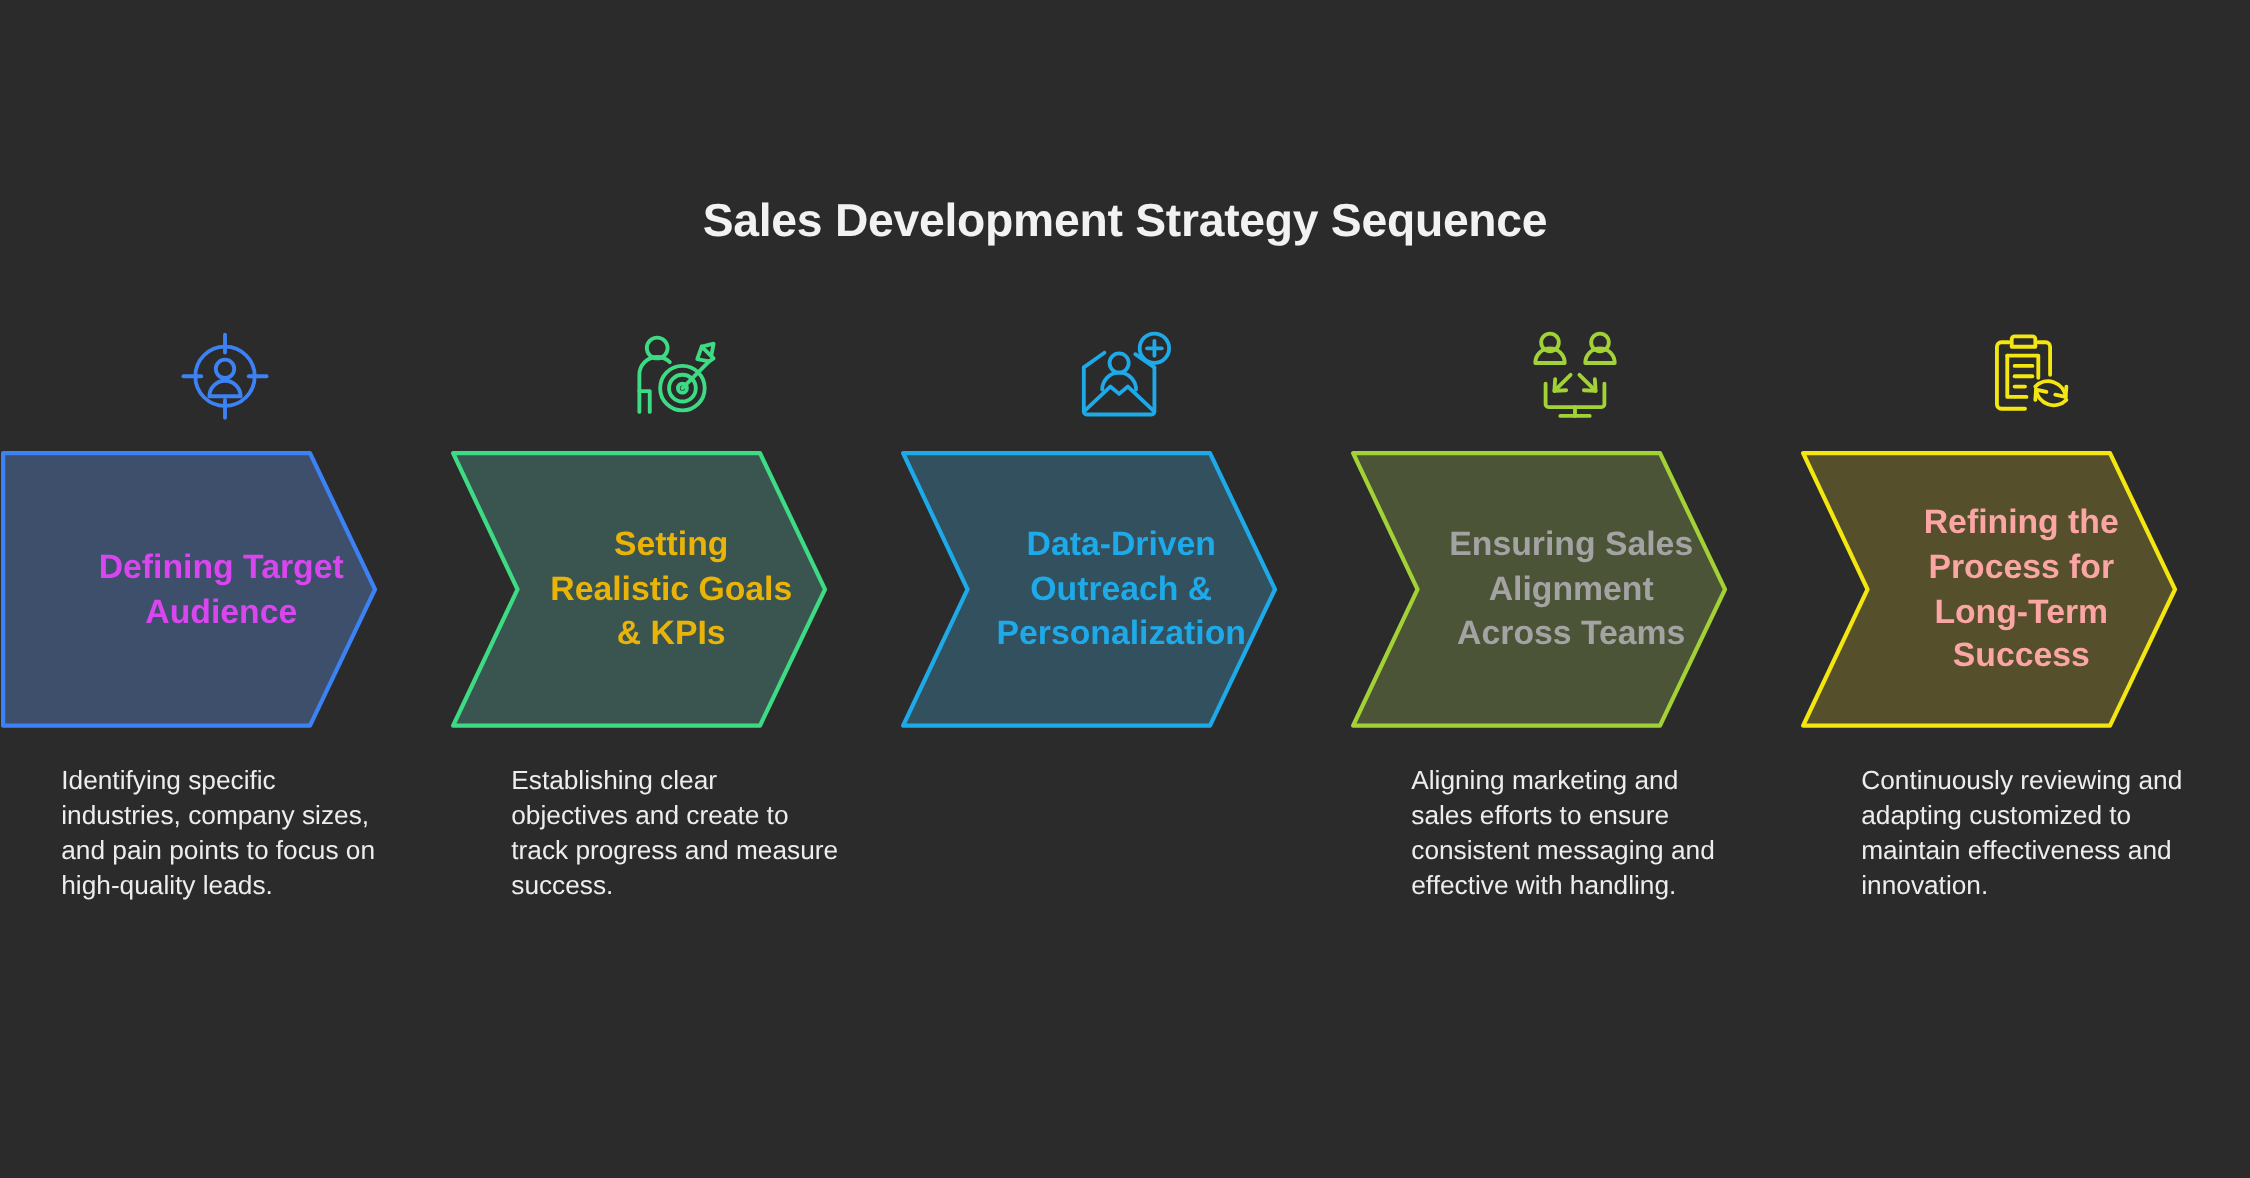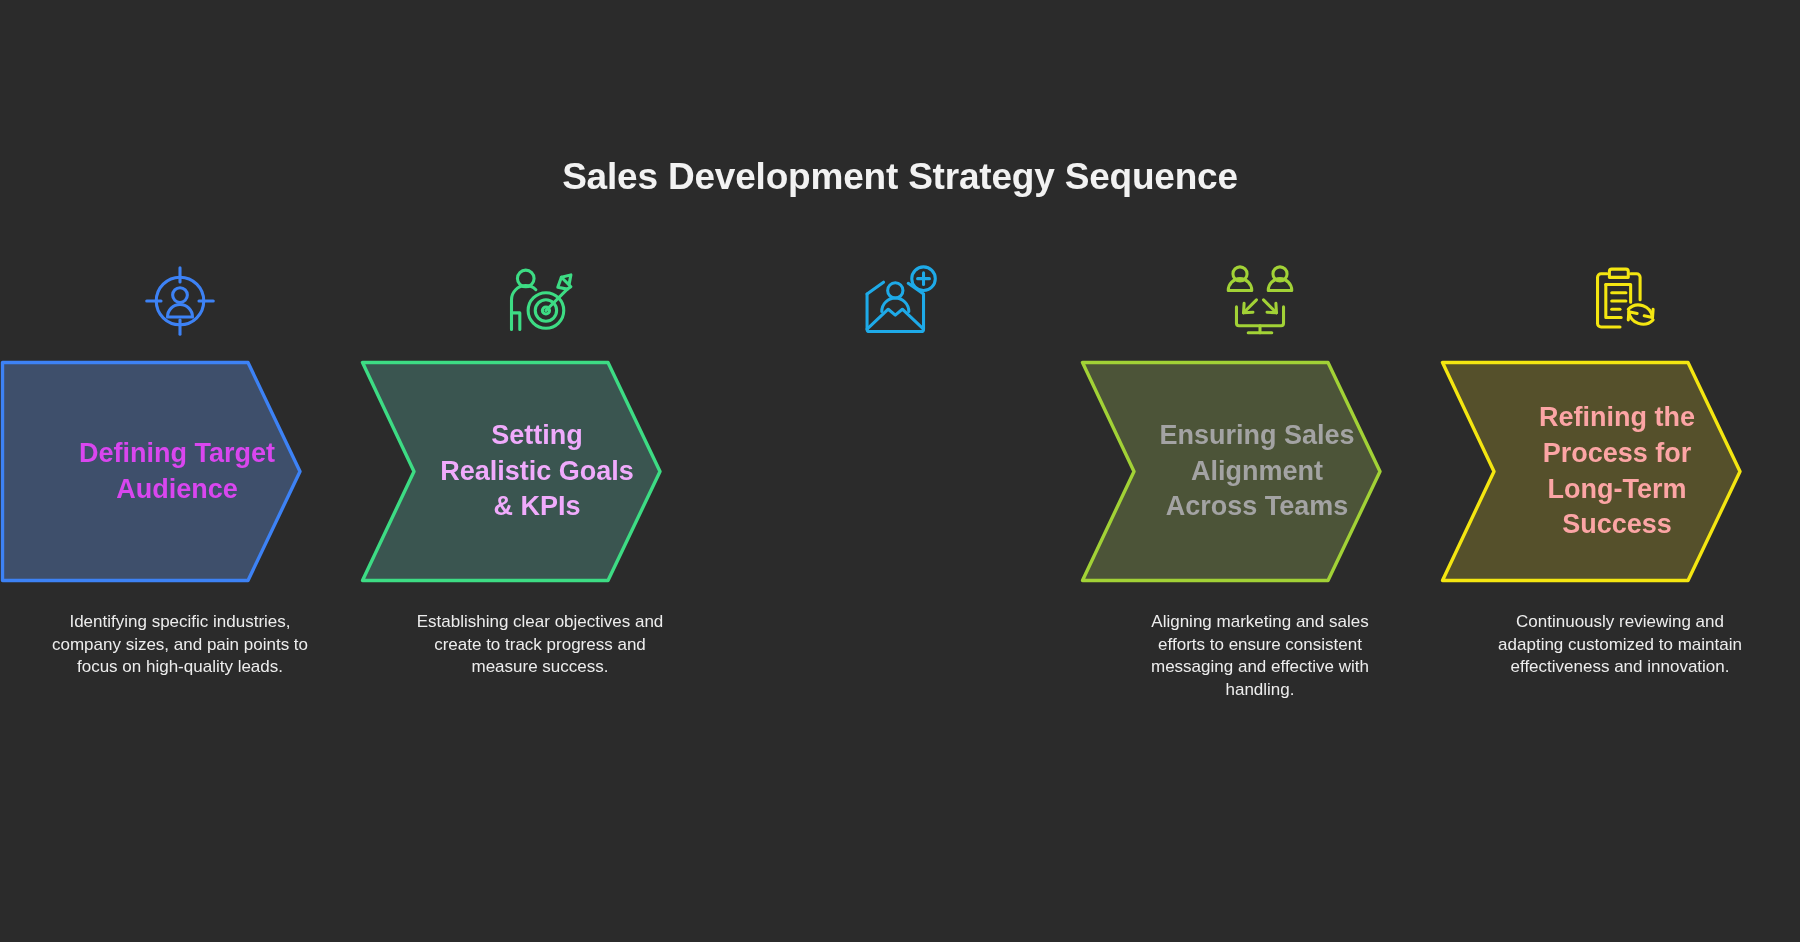--- a/index.html
+++ b/index.html
@@ -91,22 +91,22 @@
     font-weight: bold;
     line-height: 1.32;
     padding: 0 44px 0 38px;
     white-space: pre-line;
   }
 
   
   .step-desc {
     width: 262px;
     margin-top: 28px;
-    text-align: center;
-    font-size: 17px;
+    text-align: left;
+    font-size: 21px;
     line-height: 1.33;
     color: #ededed;
   }
 </style>
 </head>
 <body>
 
 <div id="infographic">
 
   <div id="page-title">Sales Development Strategy Sequence</div>
@@ -146,40 +146,48 @@
           <circle cx="37" cy="40" r="3"></circle>
           <line x1="37" y1="40" x2="55" y2="22"></line>
           <path d="M55 22 L47 20.5 L50 12 L58 20 L55 22 Z" fill="none"></path>
           <path d="M50 12 L58 10 L56.5 18"></path>
         </svg>
       </div>
       <div class="chevron-wrap">
         <svg class="chevron-svg" viewBox="0 0 360 223" preserveAspectRatio="none">
           <path d="M2.5 2.5 H248 L300 111.5 L248 220.5 H2.5 L54 111.5 Z" fill="#3a5550" stroke="#3ddc84" stroke-width="3.4" stroke-linejoin="round"></path>
         </svg>
-        <div class="chevron-label" style="color:#f0abfc">Setting
+        <div class="chevron-label" style="color:#eab308">Setting
 Realistic Goals
 &amp; KPIs</div>
       </div>
       <div class="step-desc">Establishing clear objectives and create to track progress and measure success.</div>
     </div>
 
     <div class="step">
       <div class="step-icon">
         <svg width="80" height="76" viewBox="0 0 68 64" fill="none" stroke="#1eaae8" stroke-width="2.6" stroke-linecap="round" stroke-linejoin="round">
           <path d="M6 26 v30 a2 2 0 0 0 2 2 h44 a2 2 0 0 0 2-2 V26"></path>
           <path d="M6 26 L20 16"></path>
           <path d="M54 26 L41 17"></path>
           <path d="M6 56 L24 39 L30 44 L36 39 L54 56"></path>
           <circle cx="30" cy="23" r="6.5"></circle>
           <path d="M18.5 41 a11.5 11.5 0 0 1 23 0"></path>
           <circle cx="54" cy="13" r="10"></circle>
           <line x1="54" y1="8" x2="54" y2="18"></line>
           <line x1="49" y1="13" x2="59" y2="13"></line>
         </svg>
+      </div>
+      <div class="chevron-wrap">
+        <svg class="chevron-svg" viewBox="0 0 360 223" preserveAspectRatio="none">
+          <path d="M2.5 2.5 H248 L300 111.5 L248 220.5 H2.5 L54 111.5 Z" fill="#33505e" stroke="#1eaae8" stroke-width="3.4" stroke-linejoin="round"></path>
+        </svg>
+        <div class="chevron-label" style="color:#1eaae8">Data-Driven
+Outreach &amp;
+Personalization</div>
       </div>
     </div>
 
     <div class="step">
       <div class="step-icon">
         <svg width="80" height="76" viewBox="0 0 68 64" fill="none" stroke="#a2d236" stroke-width="2.6" stroke-linecap="round" stroke-linejoin="round">
           <circle cx="17" cy="9" r="6"></circle>
           <path d="M7 23a10 10 0 0 1 20 0z"></path>
           <circle cx="51" cy="9" r="6"></circle>
           <path d="M41 23a10 10 0 0 1 20 0z"></path>

